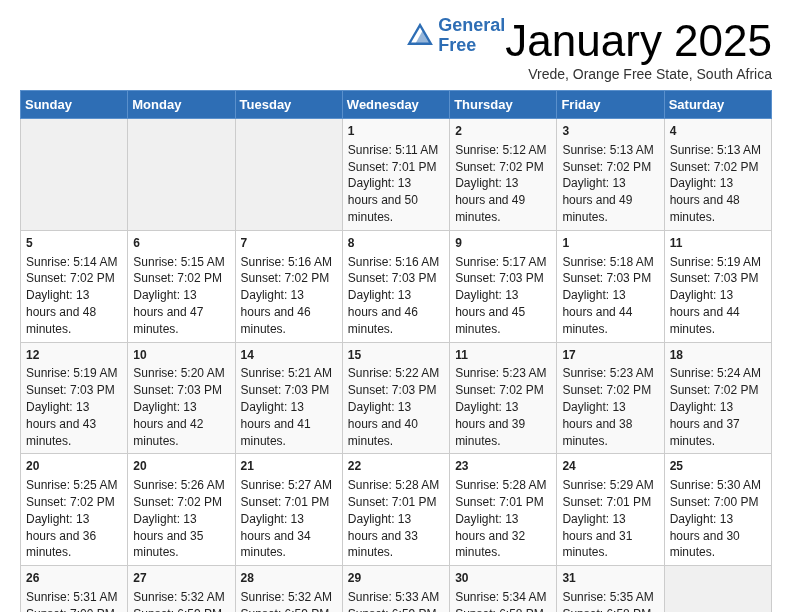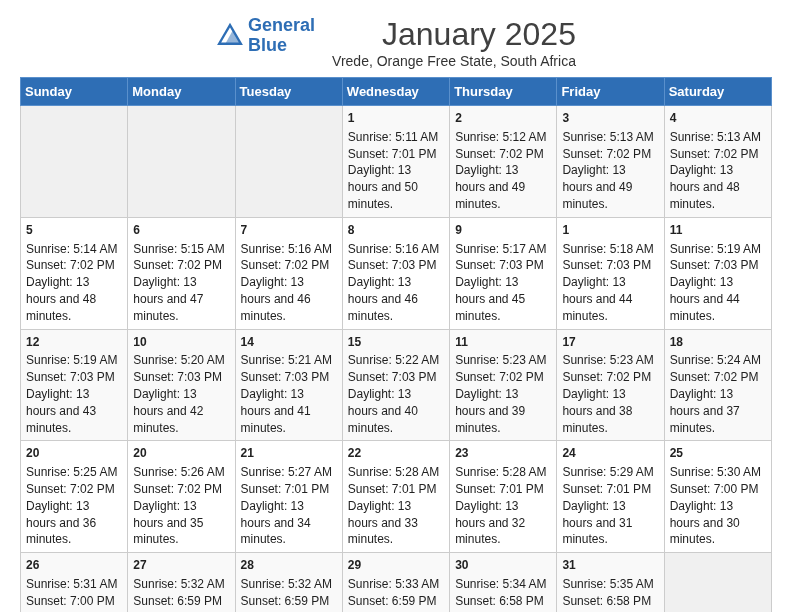--- a/index.html
+++ b/index.html
@@ -8,21 +8,21 @@
       background: #fff;
       width: 792px;
       min-height: 612px;
     }
     .container {
       padding: 16px 20px 12px 20px;
     }
     .header {
       display: flex;
       align-items: flex-start;
-      justify-content: center;
+      justify-content: flex-end;
       margin-bottom: 8px;
     }
     .logo {
       display: flex;
       align-items: center;
       gap: 4px;
     }
     .logo-text {
       font-size: 18px;
       font-weight: bold;
@@ -33,22 +33,22 @@
       color: #2e6eb5;
     }
     .logo-icon {
       width: 28px;
       height: 28px;
     }
     .title-block {
       text-align: right;
     }
     .month-title {
-      font-size: 32px;
-      color: #404040;
+      font-size: 44px;
+      color: #000000;
       font-weight: normal;
     }
     .subtitle {
       font-size: 14px;
       color: #333;
       margin-left: 17px;
     }
     table {
       width: 100%;
       border-collapse: collapse;
@@ -96,21 +96,21 @@
 <div class="container">
   <div class="header">
     <div class="logo">
       <svg class="logo-icon" viewBox="0 0 36 36" xmlns="http://www.w3.org/2000/svg">
         <rect width="36" height="36" fill="white"></rect>
         <polygon points="18,4 32,28 4,28" fill="none" stroke="#2e6eb5" stroke-width="3"></polygon>
         <polygon points="22,10 32,28 12,28" fill="#2e6eb5" opacity="0.5"></polygon>
       </svg>
       <div class="logo-text">
         <div><span>General</span></div>
-        <div><span>Blue</span></div>
+        <div><span>Free</span></div>
       </div>
     </div>
     <div class="title-block">
       <div class="month-title">January 2025</div>
       <div class="subtitle">Vrede, Orange Free State, South Africa</div>
     </div>
   </div>
 
   <table>
     <thead>

